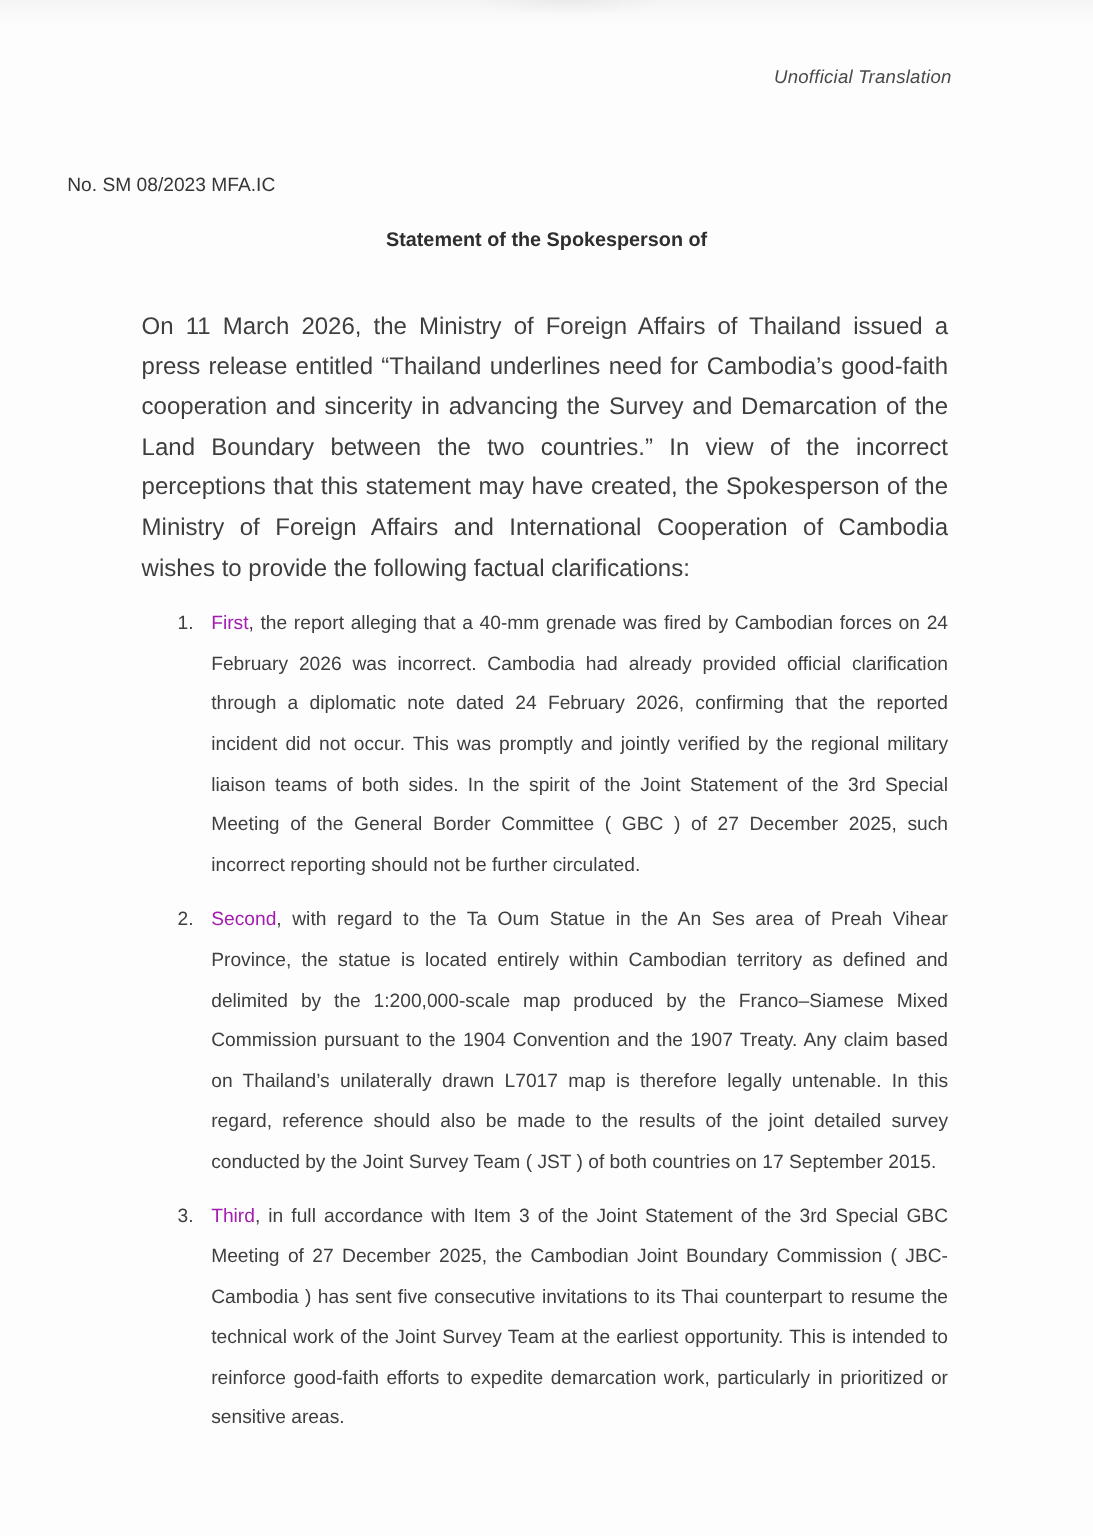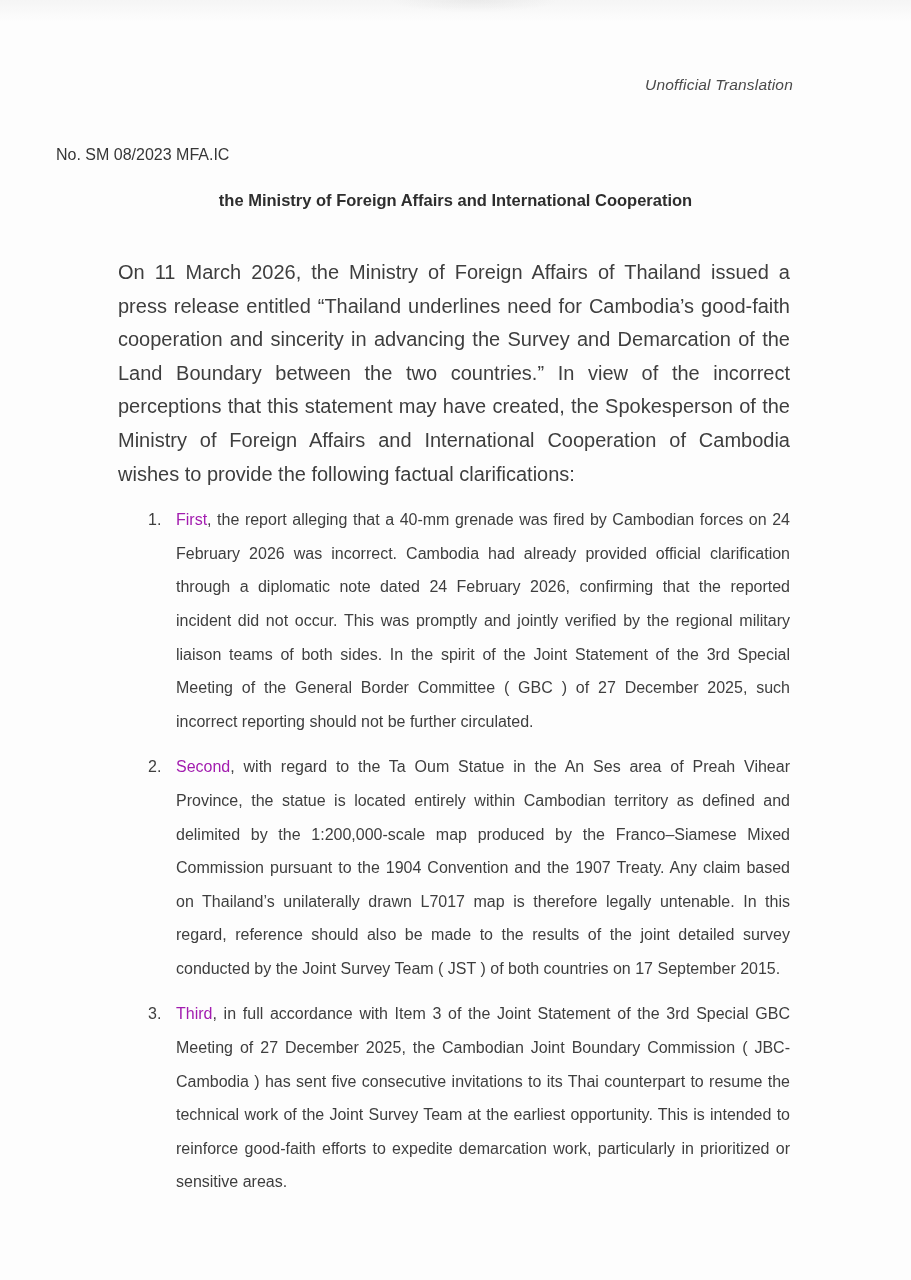--- a/index.html
+++ b/index.html
@@ -27,21 +27,20 @@
     pointer-events: none;
   }
   .header-note {
     position: absolute;
     top: 56px;
     right: 118px;
     font-style: italic;
     font-size: 15.5px;
     color: #4a4a4a;
     letter-spacing: 0.2px;
-    margin-top: 20px;
   }
   .doc-number {
     position: absolute;
     top: 146px;
     left: 56px;
     font-size: 16px;
     color: #363636;
   }
   .doc-title {
     position: absolute;
@@ -92,21 +91,21 @@
 </head>
 <body>
 
 <div class="page">
 
   <div class="header-note">Unofficial Translation</div>
 
   <div class="doc-number">No. SM 08/2023 MFA.IC</div>
 
   <div class="doc-title">
-    <div>the Ministry of Foreign Affairs and International Cooperation</div>
+    <div>Statement of the Spokesperson of</div>
   </div>
 
   <div class="content">
 
     <p class="intro">On 11 March 2026, the Ministry of Foreign Affairs of Thailand issued a press release entitled “Thailand underlines need for Cambodia’s good-faith cooperation and sincerity in advancing the Survey and Demarcation of the Land Boundary between the two countries.” In view of the incorrect perceptions that this statement may have created, the Spokesperson of the Ministry of Foreign Affairs and International Cooperation of Cambodia wishes to provide the following factual clarifications:</p>
 
     <div class="clarifications">
 
       <div class="item">
         <span class="item-num">1.</span>

